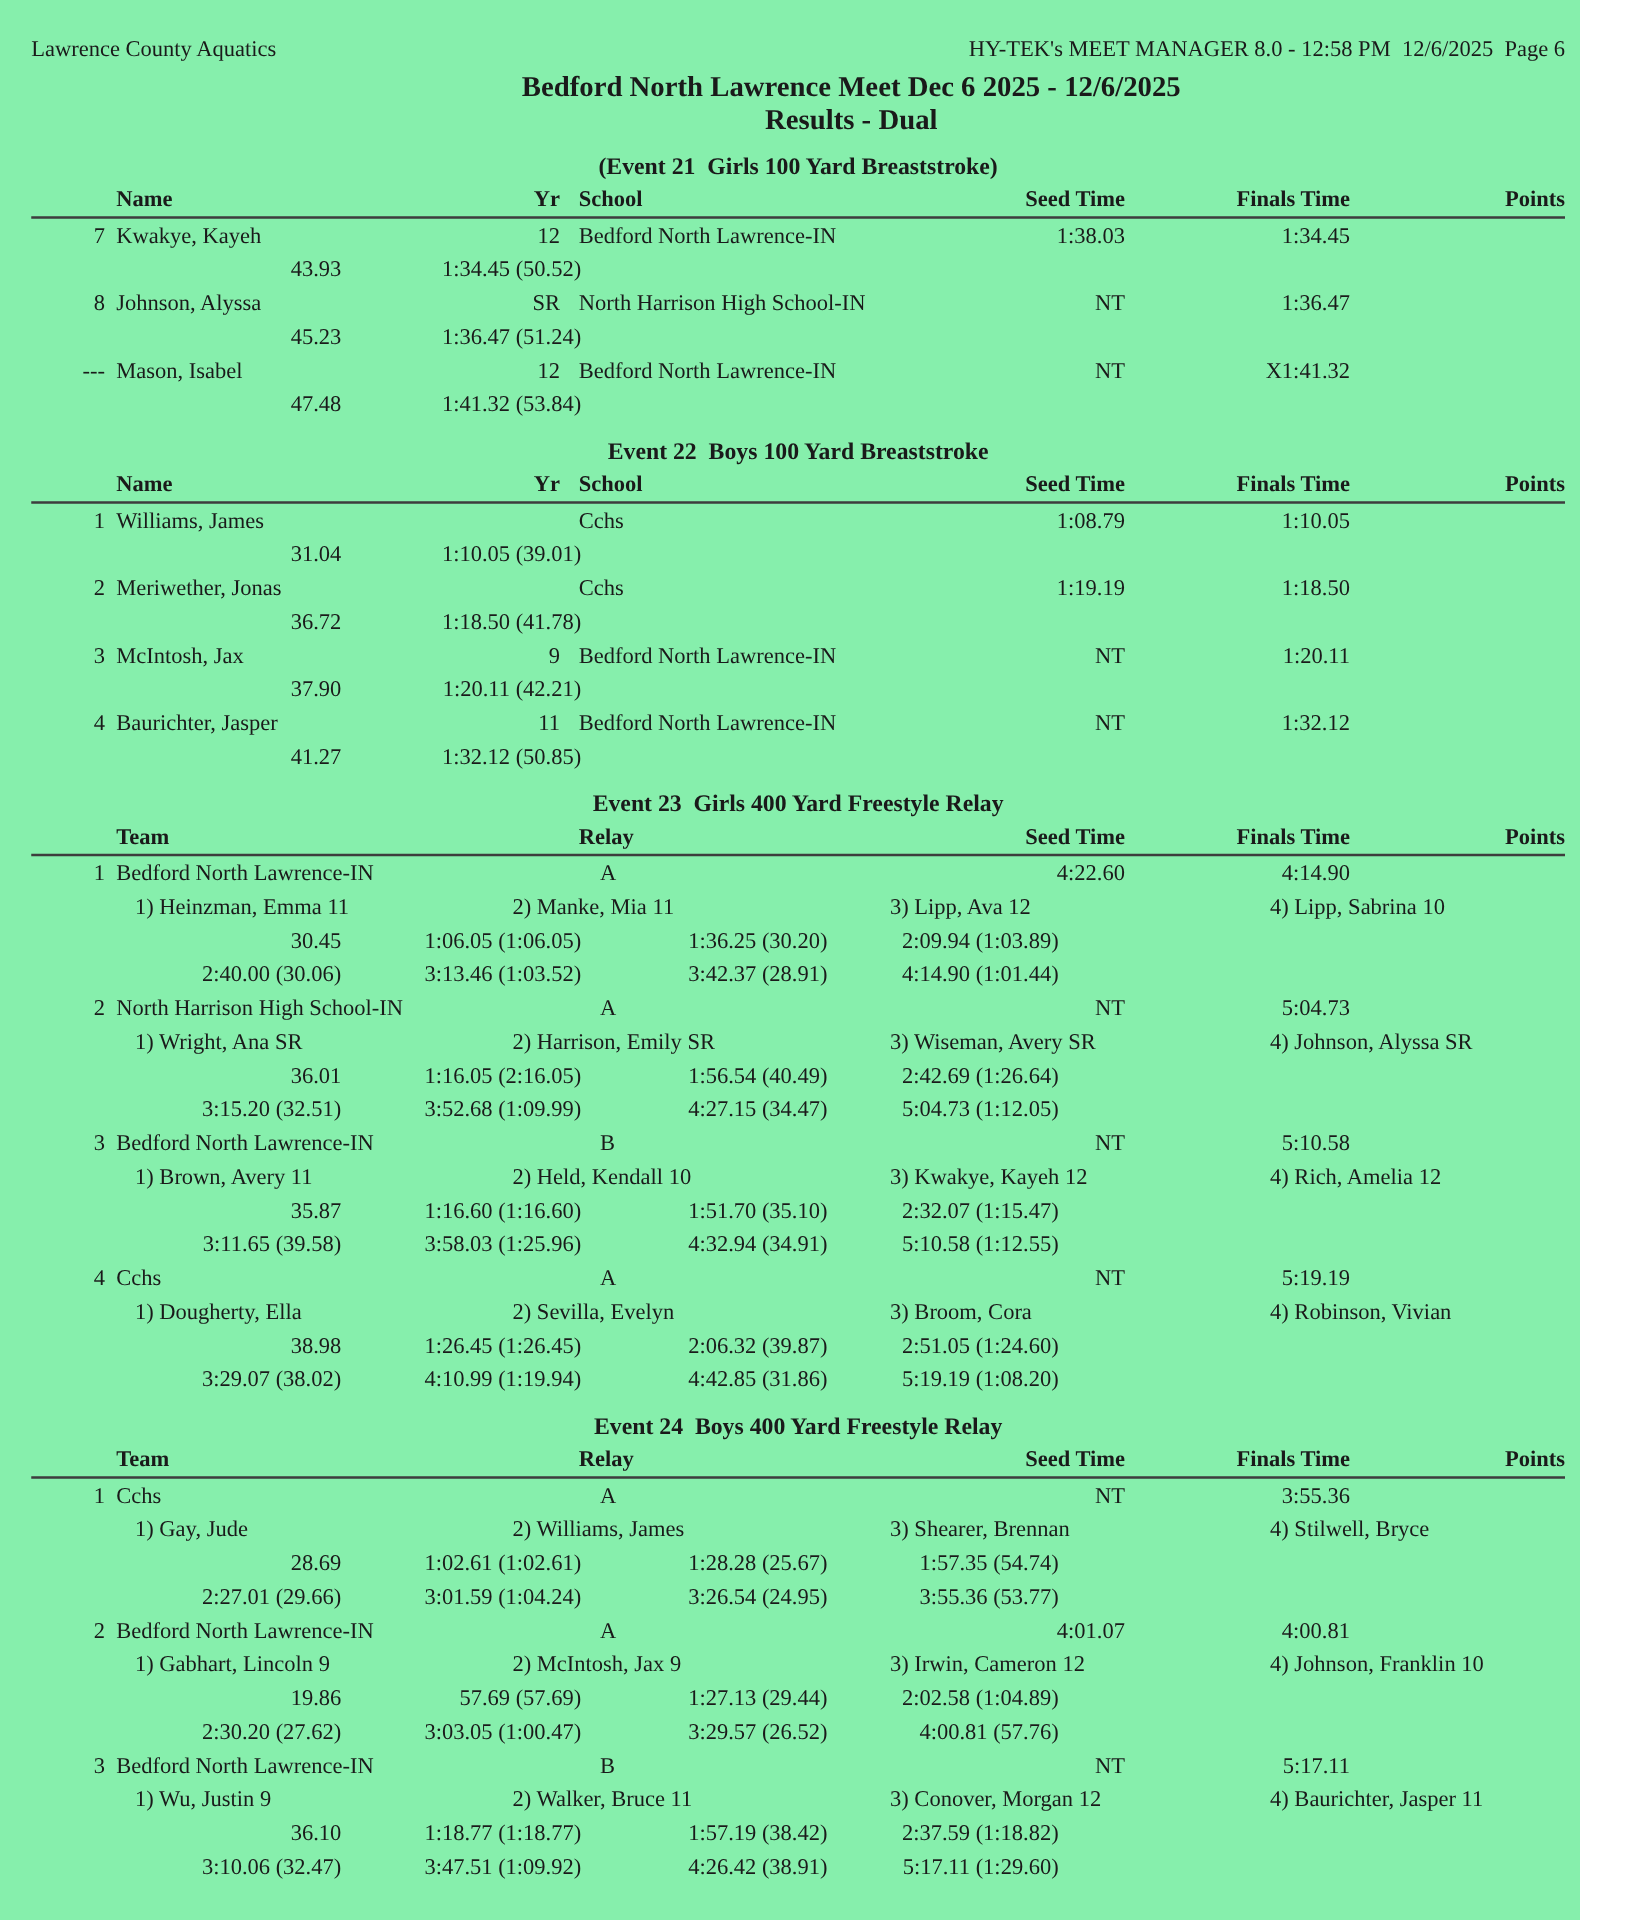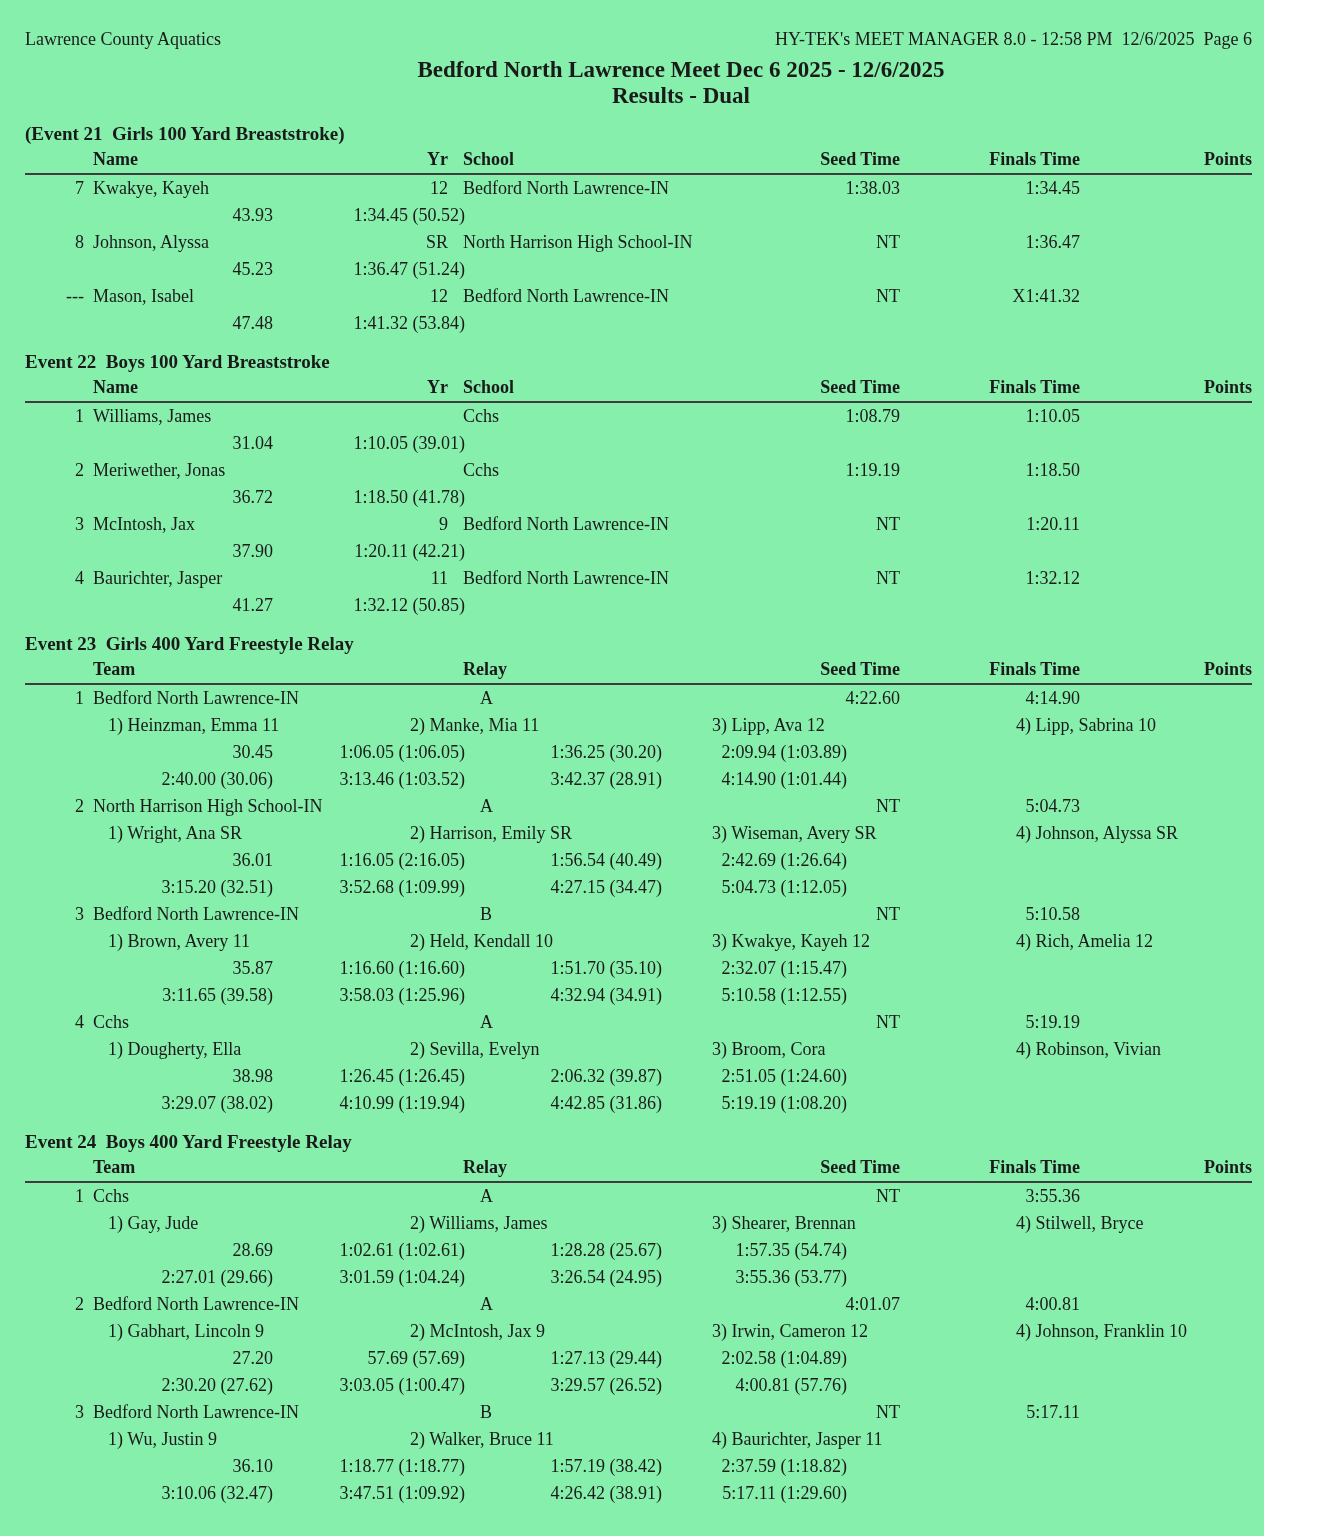--- a/index.html
+++ b/index.html
@@ -8,21 +8,21 @@
     padding:28px 0 0 25px;
     font-family:"Liberation Serif","DejaVu Serif",serif;
     color:#1a1a1a;font-size:18px;background:#86efac;overflow:hidden;
   }
   .content{width:1227px;}
   .meta{display:flex;justify-content:space-between;line-height:22px;}
   .meta span{white-space:pre;}
   .title,.subtitle{text-align:center;font-weight:bold;font-size:23px;line-height:26px;margin-left:85px;white-space:pre;}
   .title{margin-top:7px;}
   .event{margin-top:13px;}
-  .event-title{font-size:19px;font-weight:bold;margin:0;line-height:24px;white-space:pre;}
+  .event-title{font-size:19px;font-weight:bold;margin:0;line-height:24px;white-space:pre;text-align:center;}
   .hdr{font-weight:bold;line-height:24px;border-bottom:2px solid #3d3d3d;}
   .gi{display:grid;grid-template-columns:59px 9px 277px 78px 15px 237px 200px 180px 172px;}
   .gr{display:grid;grid-template-columns:59px 9px 387px 220px 200px 180px 172px;}
   .gsw{display:grid;grid-template-columns:302px 302px 304px auto;padding-left:83px;}
   .gsp{display:grid;grid-template-columns:248px 192px 197px 185px;}
   .row{line-height:27px;}
   .tl{text-align:left;}
   .tr{text-align:right;}
   .gi span,.gr span,.gsw span,.gsp span{white-space:pre;overflow:visible;}
 </style>
@@ -342,21 +342,21 @@
             <span class="tr">4:00.81</span>
             <span class="tr"></span>
           </div>
           <div class="gsw row">
             <span class="tl">1) Gabhart, Lincoln 9</span>
             <span class="tl">2) McIntosh, Jax 9</span>
             <span class="tl">3) Irwin, Cameron 12</span>
             <span class="tl">4) Johnson, Franklin 10</span>
           </div>
           <div class="gsp row">
-            <span class="tr">27.20</span>
+            <span class="tr">19.86</span>
             <span class="tr">57.69 (57.69)</span>
             <span class="tr">1:27.13 (29.44)</span>
             <span class="tr">2:02.58 (1:04.89)</span>
           </div>
           <div class="gsp row">
             <span class="tr">2:30.20 (27.62)</span>
             <span class="tr">3:03.05 (1:00.47)</span>
             <span class="tr">3:29.57 (26.52)</span>
             <span class="tr">4:00.81 (57.76)</span>
           </div>
@@ -365,20 +365,21 @@
             <span></span>
             <span class="tl">Bedford North Lawrence-IN</span>
             <span class="tl">B</span>
             <span class="tr">NT</span>
             <span class="tr">5:17.11</span>
             <span class="tr"></span>
           </div>
           <div class="gsw row">
             <span class="tl">1) Wu, Justin 9</span>
             <span class="tl">2) Walker, Bruce 11</span>
+            <span class="tl">3) Conover, Morgan 12</span>
             <span class="tl">4) Baurichter, Jasper 11</span>
           </div>
           <div class="gsp row">
             <span class="tr">36.10</span>
             <span class="tr">1:18.77 (1:18.77)</span>
             <span class="tr">1:57.19 (38.42)</span>
             <span class="tr">2:37.59 (1:18.82)</span>
           </div>
           <div class="gsp row">
             <span class="tr">3:10.06 (32.47)</span>

